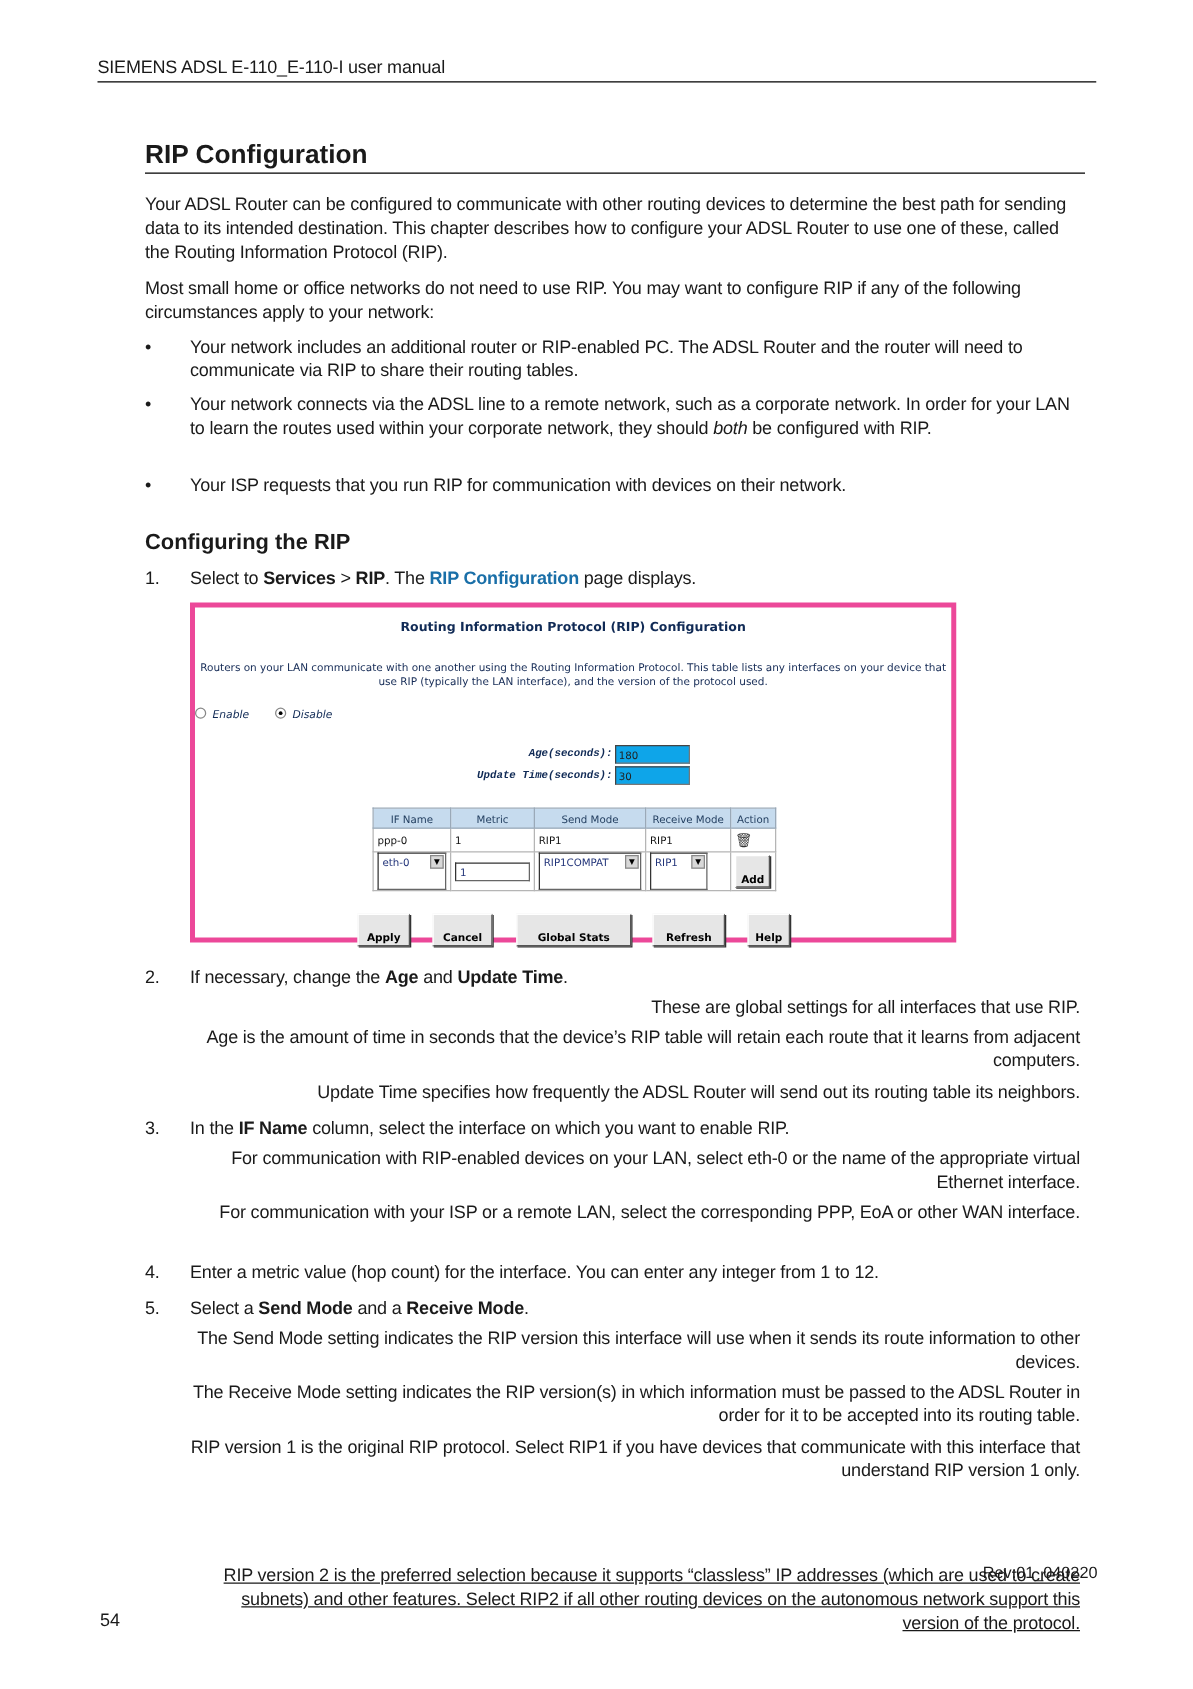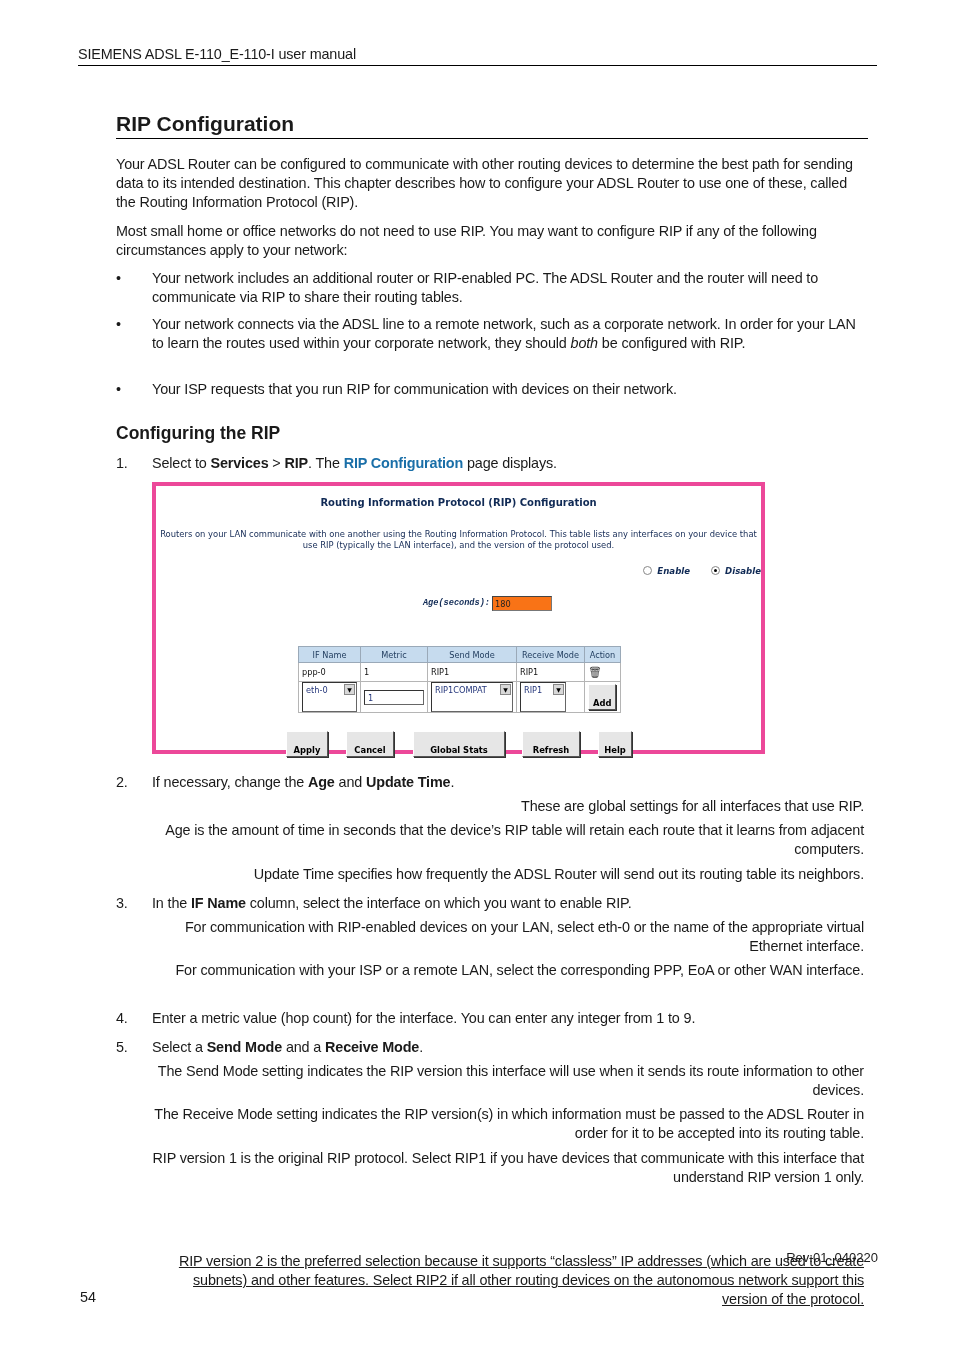--- a/index.html
+++ b/index.html
@@ -41,42 +41,42 @@
   }
   .shot-title {
     position: absolute; left: 0; right: 0; top: 11px; text-align: center;
     font-size: 10px; font-weight: bold; color: #102a55;
   }
   .shot-desc {
     position: absolute; left: 4px; right: 4px; top: 43px; text-align: center;
     font-size: 8.4px; line-height: 10.5px; color: #142a55;
   }
   .radios {
-    position: absolute; left: 0; right: 0; top: 80px; text-align: right;
-    font-size: 8.6px; font-weight: bold; font-style: italic; color: #102a55;
+    position: absolute; left: 0; right: 0; top: 80px; text-align: left;
+    font-size: 8.6px; font-weight: normal; font-style: italic; color: #102a55;
   }
   .radio {
     display: inline-block; width: 9px; height: 9px; border-radius: 50%;
     border: 1px solid #888; background: #fff; vertical-align: -1px; margin-right: 5px;
     position: relative;
   }
   .radio.on::after {
     content: ""; position: absolute; left: 2px; top: 2px; width: 3px; height: 3px;
     border-radius: 50%; background: #000;
   }
   .radio-label { margin-right: 18px; }
   .field-row { position: absolute; left: 0; width: 613px; height: 16px; }
   .field-label {
     position: absolute; right: 279px; top: 2px;
     font-size: 8.6px; font-weight: bold; font-style: italic; color: #102a55; white-space: nowrap; font-family: Liberation Mono, monospace;
   }
   .field-input {
     position: absolute; left: 336px; top: 0; width: 60px; height: 15px;
     border: 1px solid #777; border-top-color: #444; border-left-color: #444;
-    font-size: 8.2px; padding: 2px 2px; color: #222; background: #f97316;
+    font-size: 8.2px; padding: 2px 2px; color: #222; background: #0ea5e9;
     font-family: "DejaVu Sans", sans-serif;
   }
   table.rip {
     position: absolute; left: 142px; top: 160px; border-collapse: collapse;
     font-size: 8.2px;
   }
   table.rip th {
     background: #c6dbee; font-weight: normal; color: #1e3a5c;
     border: 1px solid #9aa9b8; height: 16px; padding: 0 3px; text-align: center;
   }
@@ -146,20 +146,24 @@
 <div class="shot">
   <div class="shot-title">Routing Information Protocol (RIP) Configuration</div>
   <div class="shot-desc">Routers on your LAN communicate with one another using the Routing Information Protocol. This table lists any interfaces on your device that use RIP (typically the LAN interface), and the version of the protocol used.</div>
   <div class="radios">
     <span class="radio"></span><span class="radio-label">Enable</span>
     <span class="radio on"></span><span>Disable</span>
   </div>
   <div class="field-row" style="top:110px;">
     <span class="field-label">Age(seconds):</span>
     <div class="field-input">180</div>
+  </div>
+  <div class="field-row" style="top:127px;">
+    <span class="field-label">Update Time(seconds):</span>
+    <div class="field-input">30</div>
   </div>
 
   <table class="rip">
     <tbody>
         <tr>
       <th style="width:60px;">IF Name</th>
       <th style="width:67px;">Metric</th>
       <th style="width:88px;">Send Mode</th>
       <th style="width:68px;">Receive Mode</th>
       <th style="width:36px;">Action</th>
@@ -200,21 +204,21 @@
 
 <div class="step-row text" style="top:894px;">
   <span class="mark">3.</span>
   <span class="body"><span>In the </span><b>IF Name</b><span> column, select the interface on which you want to enable RIP.</span></span>
 </div>
 <p class="sub text" style="top:918px;">For communication with RIP-enabled devices on your LAN, select eth-0 or the name of the appropriate virtual Ethernet interface.</p>
 <p class="sub text" style="top:961px;">For communication with your ISP or a remote LAN, select the corresponding PPP, EoA or other WAN interface.</p>
 
 <div class="step-row text" style="top:1009px;">
   <span class="mark">4.</span>
-  <span class="body">Enter a metric value (hop count) for the interface. You can enter any integer from 1 to 9.</span>
+  <span class="body">Enter a metric value (hop count) for the interface. You can enter any integer from 1 to 12.</span>
 </div>
 
 <div class="step-row text" style="top:1038px;">
   <span class="mark">5.</span>
   <span class="body"><span>Select a </span><b>Send Mode</b><span> and a </span><b>Receive Mode</b><span>.</span></span>
 </div>
 <p class="sub text" style="top:1062px;">The Send Mode setting indicates the RIP version this interface will use when it sends its route information to other devices.</p>
 <p class="sub text" style="top:1105px;">The Receive Mode setting indicates the RIP version(s) in which information must be passed to the ADSL Router in order for it to be accepted into its routing table.</p>
 <p class="sub text" style="top:1149px;">RIP version 1 is the original RIP protocol. Select RIP1 if you have devices that communicate with this interface that understand RIP version 1 only.</p>
 <p class="sub text" style="top:1252px;text-decoration:underline;">RIP version 2 is the preferred selection because it supports “classless” IP addresses (which are used to create subnets) and other features. Select RIP2 if all other routing devices on the autonomous network support this version of the protocol.</p>

